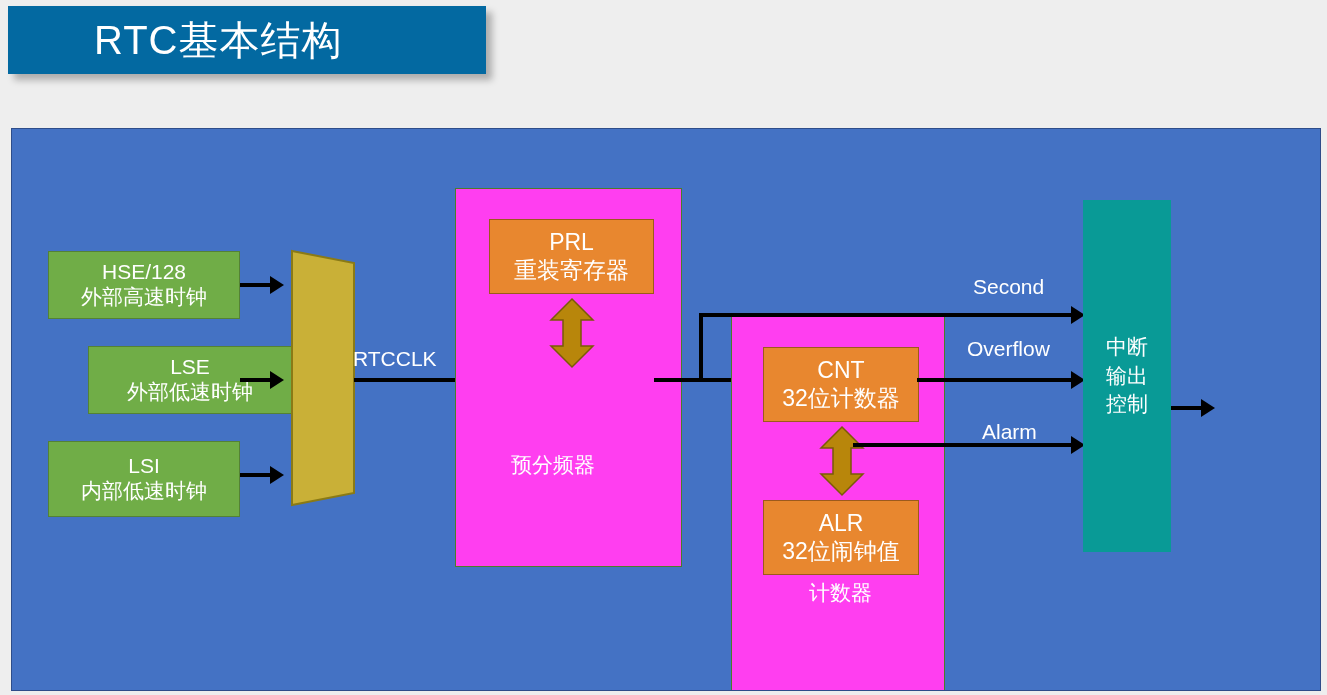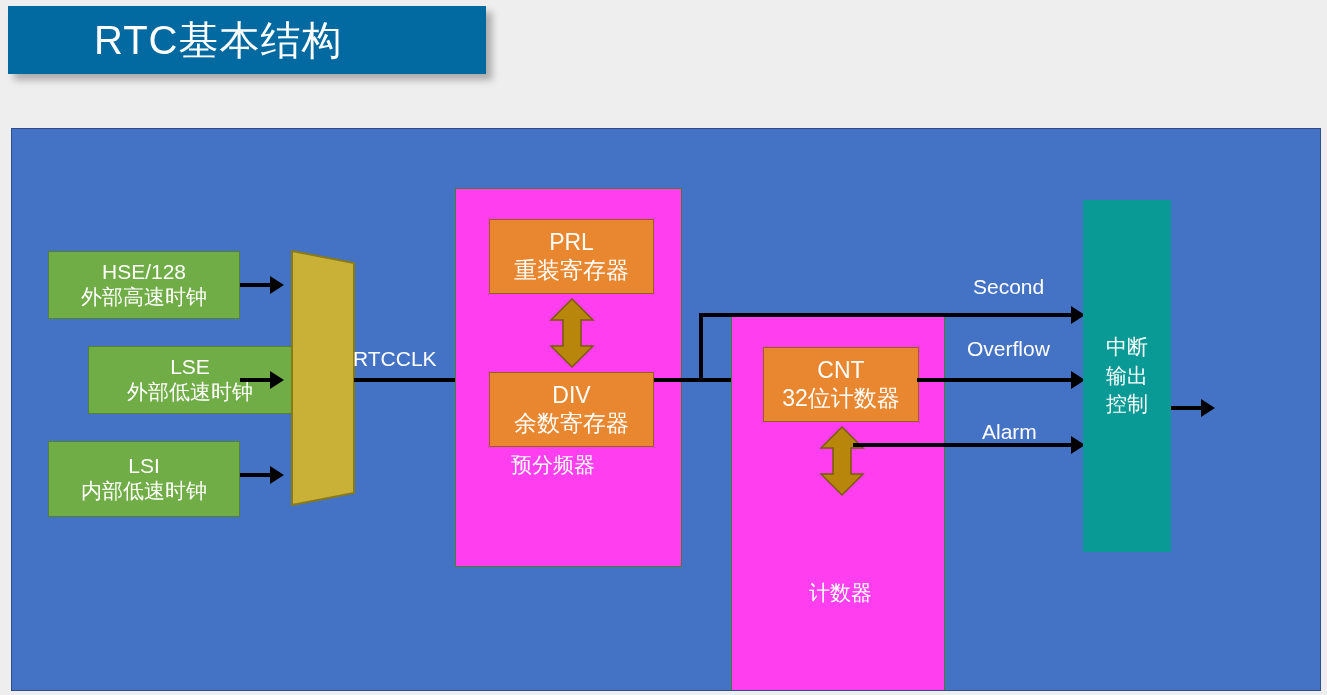--- a/index.html
+++ b/index.html
@@ -183,44 +183,44 @@
     <span class="l1">PRL</span>
     <span class="l2">重装寄存器</span>
   </div>
 
   <div class="dbl-arrow" style="left:536px; top:168px; width:48px; height:72px; background:none; border:none;">
     <svg width="48" height="72" viewBox="0 0 48 72">
       <polygon points="24,2 45,23 33,23 33,49 45,49 24,70 3,49 15,49 15,23 3,23" fill="#B8860B" stroke="#7a5a08" stroke-width="1.5"></polygon>
     </svg>
   </div>
 
-  <div class="node reg-block" style="left:477px; top:243px; width:165px; height:75px;">
-    <span class="l1">DIV</span>
-    <span class="l2">余数寄存器</span>
-  </div>
 
   <div class="caption" style="left:499px; top:322px;">预分频器</div>
 
   <div class="wire-h" style="left:642px; top:249px; width:102px;"></div>
   <div class="arrow-head" style="left:735px; top:242px;"></div>
   <div class="wire-v" style="left:687px; top:184px; height:67px;"></div>
 
   <div class="group-block" style="position:absolute; left:719px; top:187px; width:212px; height:377px;"></div>
 
   <div class="node reg-block" style="left:751px; top:218px; width:156px; height:75px;">
     <span class="l1">CNT</span>
     <span class="l2">32位计数器</span>
   </div>
 
   <div class="dbl-arrow" style="left:806px; top:296px; width:48px; height:72px; background:none; border:none;">
     <svg width="48" height="72" viewBox="0 0 48 72">
       <polygon points="24,2 45,23 33,23 33,49 45,49 24,70 3,49 15,49 15,23 3,23" fill="#B8860B" stroke="#7a5a08" stroke-width="1.5"></polygon>
     </svg>
   </div>
 
+  <div class="node reg-block" style="left:751px; top:371px; width:156px; height:75px;">
+    <span class="l1">ALR</span>
+    <span class="l2">32位闹钟值</span>
+  </div>
 
   <div class="caption" style="left:797px; top:450px;">计数器</div>
 
   <div class="caption" style="left:961px; top:146px;">Second</div>
   <div class="wire-h" style="left:687px; top:184px; width:382px;"></div>
   <div class="arrow-head" style="left:1059px; top:177px;"></div>
 
   <div class="caption" style="left:955px; top:208px;">Overflow</div>
   <div class="wire-h" style="left:905px; top:249px; width:164px;"></div>
   <div class="arrow-head" style="left:1059px; top:242px;"></div>

